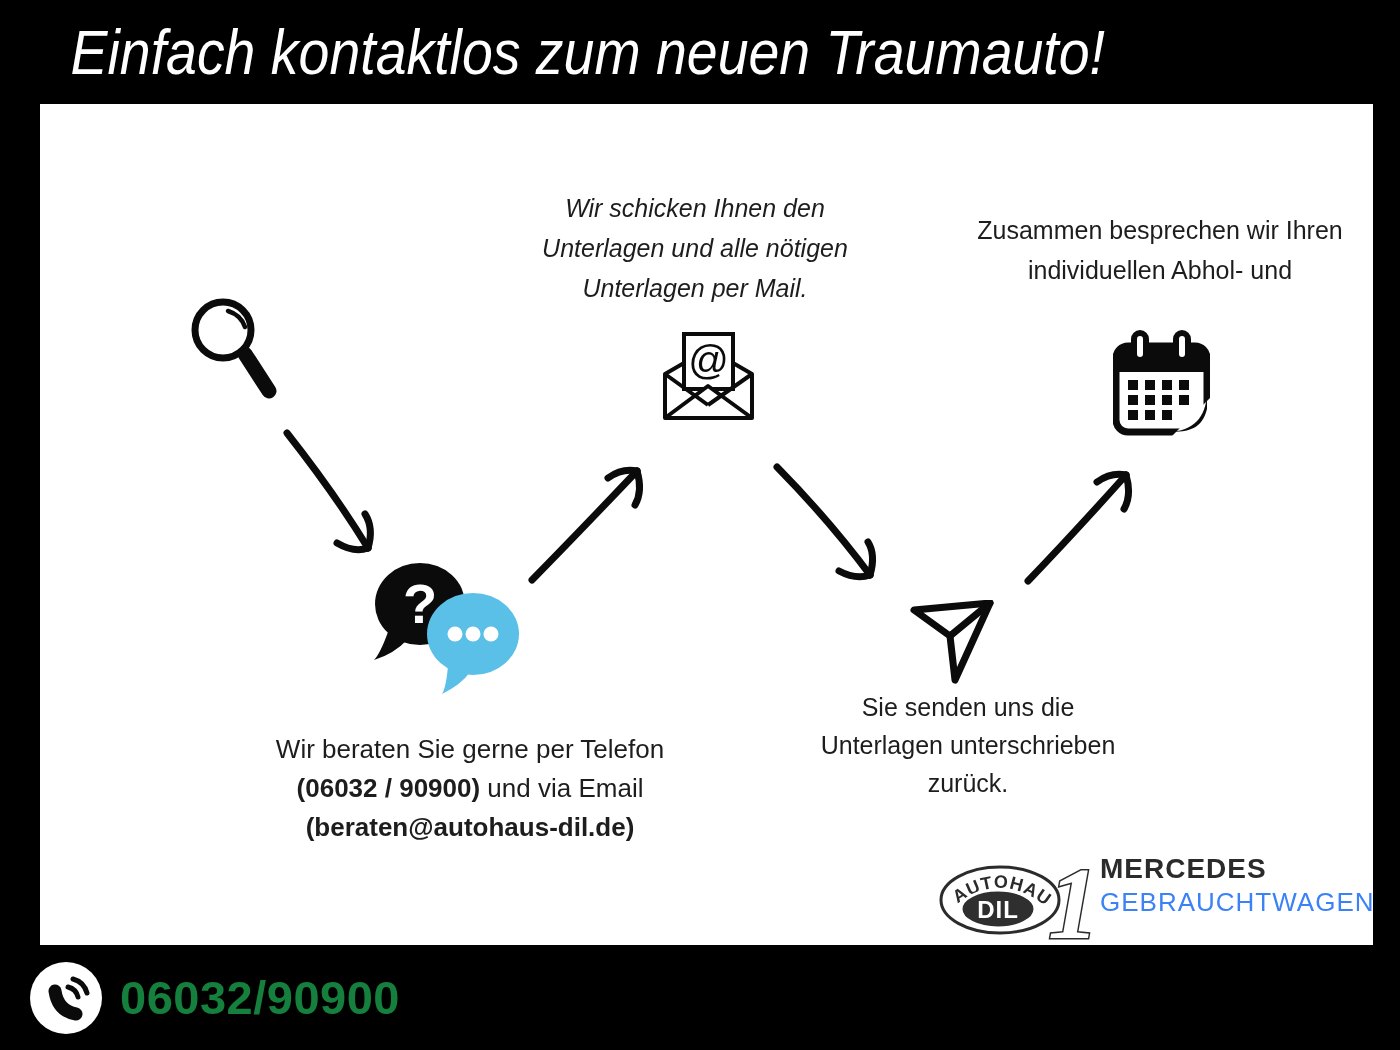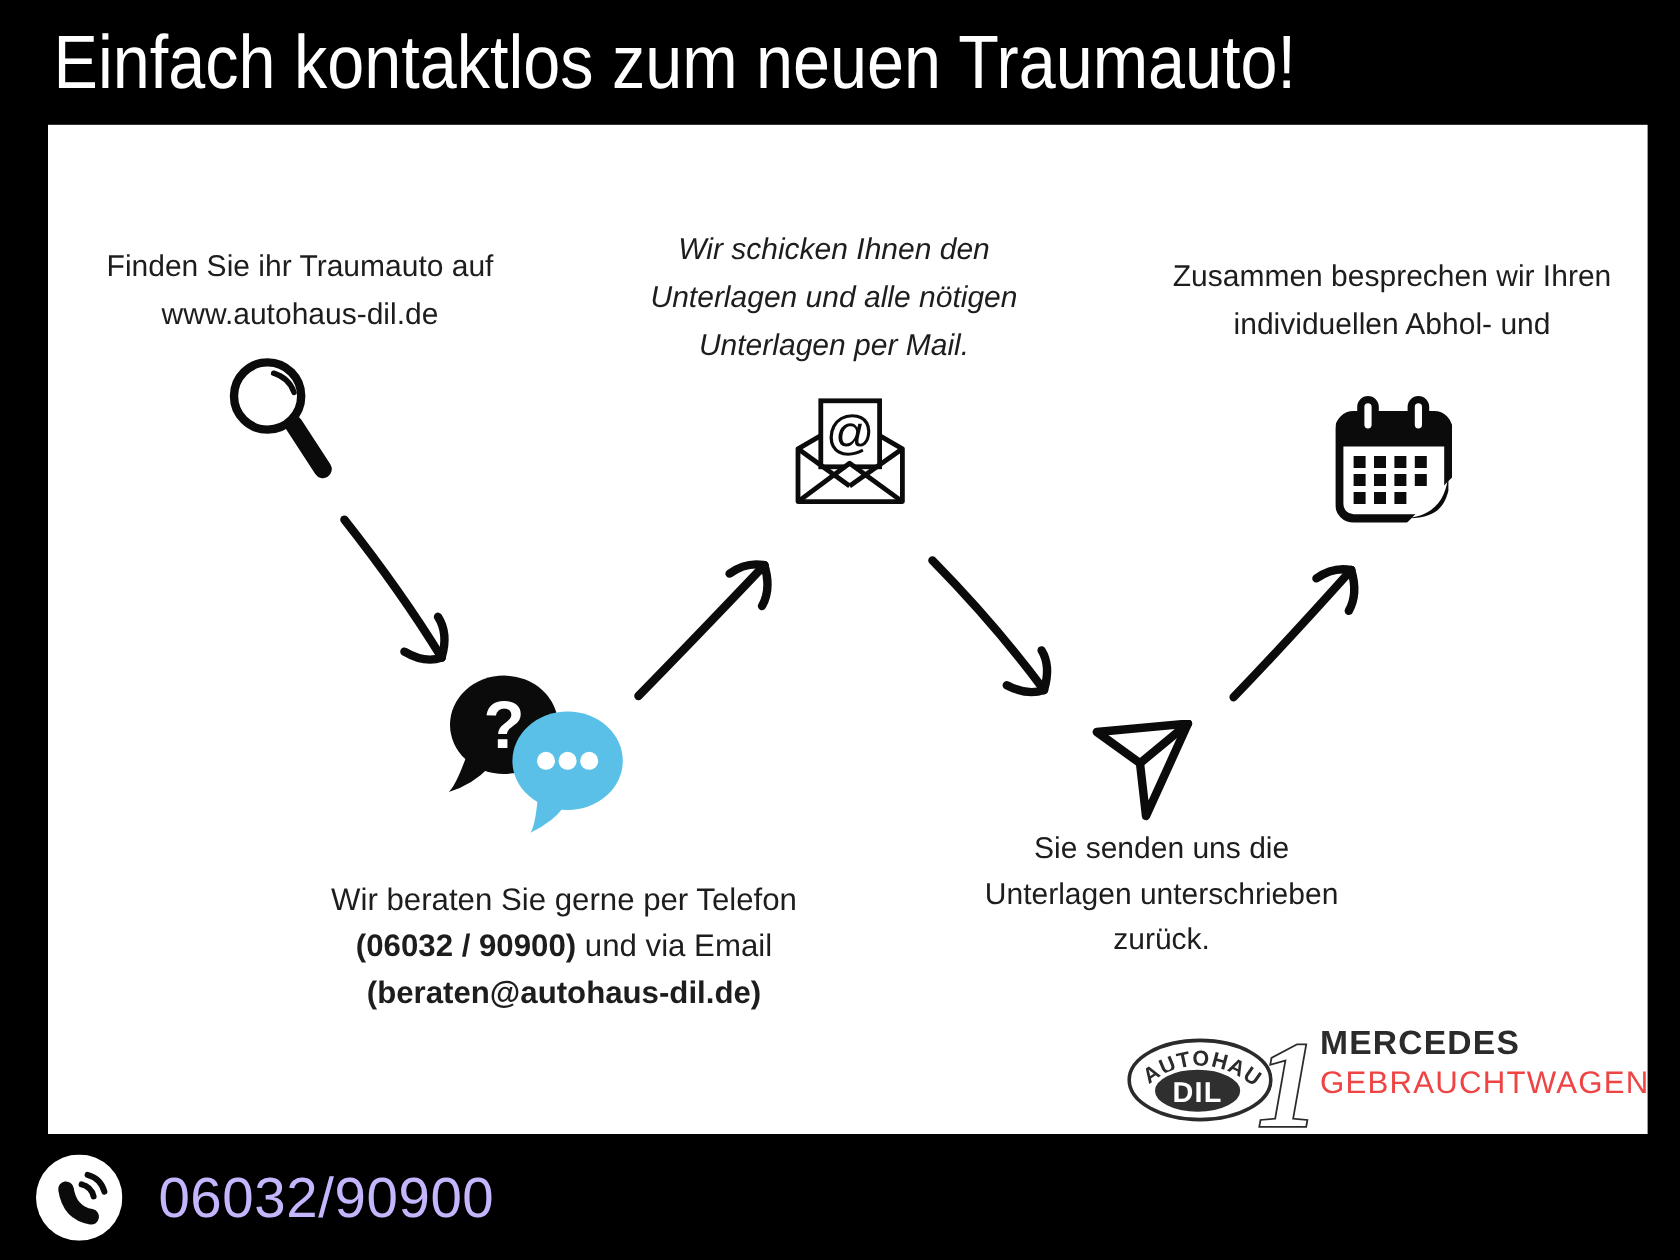--- a/index.html
+++ b/index.html
@@ -1,53 +1,49 @@
 <!DOCTYPE html>
 <html><head>
 <meta charset="utf-8">
 <style>
   html,body{margin:0;padding:0;background:#000;}
   .frame{position:relative;width:1400px;height:1050px;background:#000;overflow:hidden;
          font-family:"Liberation Sans",sans-serif;color:#1d1d1d;}
   
   .header{position:absolute;left:0;top:0;width:1125px;height:103px;
-          display:flex;align-items:center;justify-content:center;}
+          display:flex;align-items:center;justify-content:flex-start;font-style:italic;}
   .header h1{margin:0;color:#fff;font-size:63px;font-weight:400;letter-spacing:0;
              transform:scaleX(0.88);transform-origin:center;white-space:nowrap;}
   
   .panel{position:absolute;left:40px;top:104px;width:1333px;height:841px;background:#fff;}
   .abs{position:absolute;}
   .step-text{position:absolute;text-align:center;font-size:25px;line-height:40px;color:#1d1d1d;}
   .step-text .bold{font-weight:700;}
   .consult{font-size:26px;line-height:39px;}
   svg{display:block;}
   
   .brand{position:absolute;left:1060px;top:748px;}
   .brand .m{font-size:28px;font-weight:700;letter-spacing:1px;color:#2b2b2b;line-height:34px;}
-  .brand .g{font-size:26px;font-weight:400;letter-spacing:1px;color:#ef4444;line-height:32px;}
+  .brand .g{font-size:26px;font-weight:400;letter-spacing:1px;color:#3b82f6;line-height:32px;}
   
   .footer{position:absolute;left:0;top:945px;width:1400px;height:105px;
           display:flex;align-items:center;padding-left:30px;box-sizing:border-box;}
-  .footer .num{color:#c4b5fd;font-size:47px;font-weight:400;margin-left:30px;letter-spacing:0.5px;}
+  .footer .num{color:#15803d;font-size:47px;font-weight:700;margin-left:18px;letter-spacing:0.5px;}
 </style>
 </head>
 <body>
 
 <div class="frame">
 
   <div class="header">
     <h1>Einfach kontaktlos zum neuen Traumauto!</h1>
   </div>
 
   <div class="panel">
 
-    <div class="step-text" style="left:10px;top:98px;width:400px;">
-      <div>Finden Sie ihr Traumauto auf</div>
-      <div>www.autohaus-dil.de</div>
-    </div>
 
     <svg class="abs" style="left:150px;top:190px;" width="95" height="112" viewBox="0 0 95 112">
       <circle cx="33" cy="36" r="28" fill="none" stroke="#0b0b0b" stroke-width="7"></circle>
       <path d="M38,17 Q51,21 55,33" fill="none" stroke="#0b0b0b" stroke-width="4.5" stroke-linecap="round"></path>
       <line x1="55" y1="60" x2="79" y2="97" stroke="#0b0b0b" stroke-width="15" stroke-linecap="round"></line>
     </svg>
 
     <svg class="abs" style="left:240px;top:320px;" width="105" height="140" viewBox="0 0 105 140">
       <g fill="none" stroke="#0b0b0b" stroke-width="7" stroke-linecap="round">
         <path d="M7,9 Q55,70 88,124"></path>

